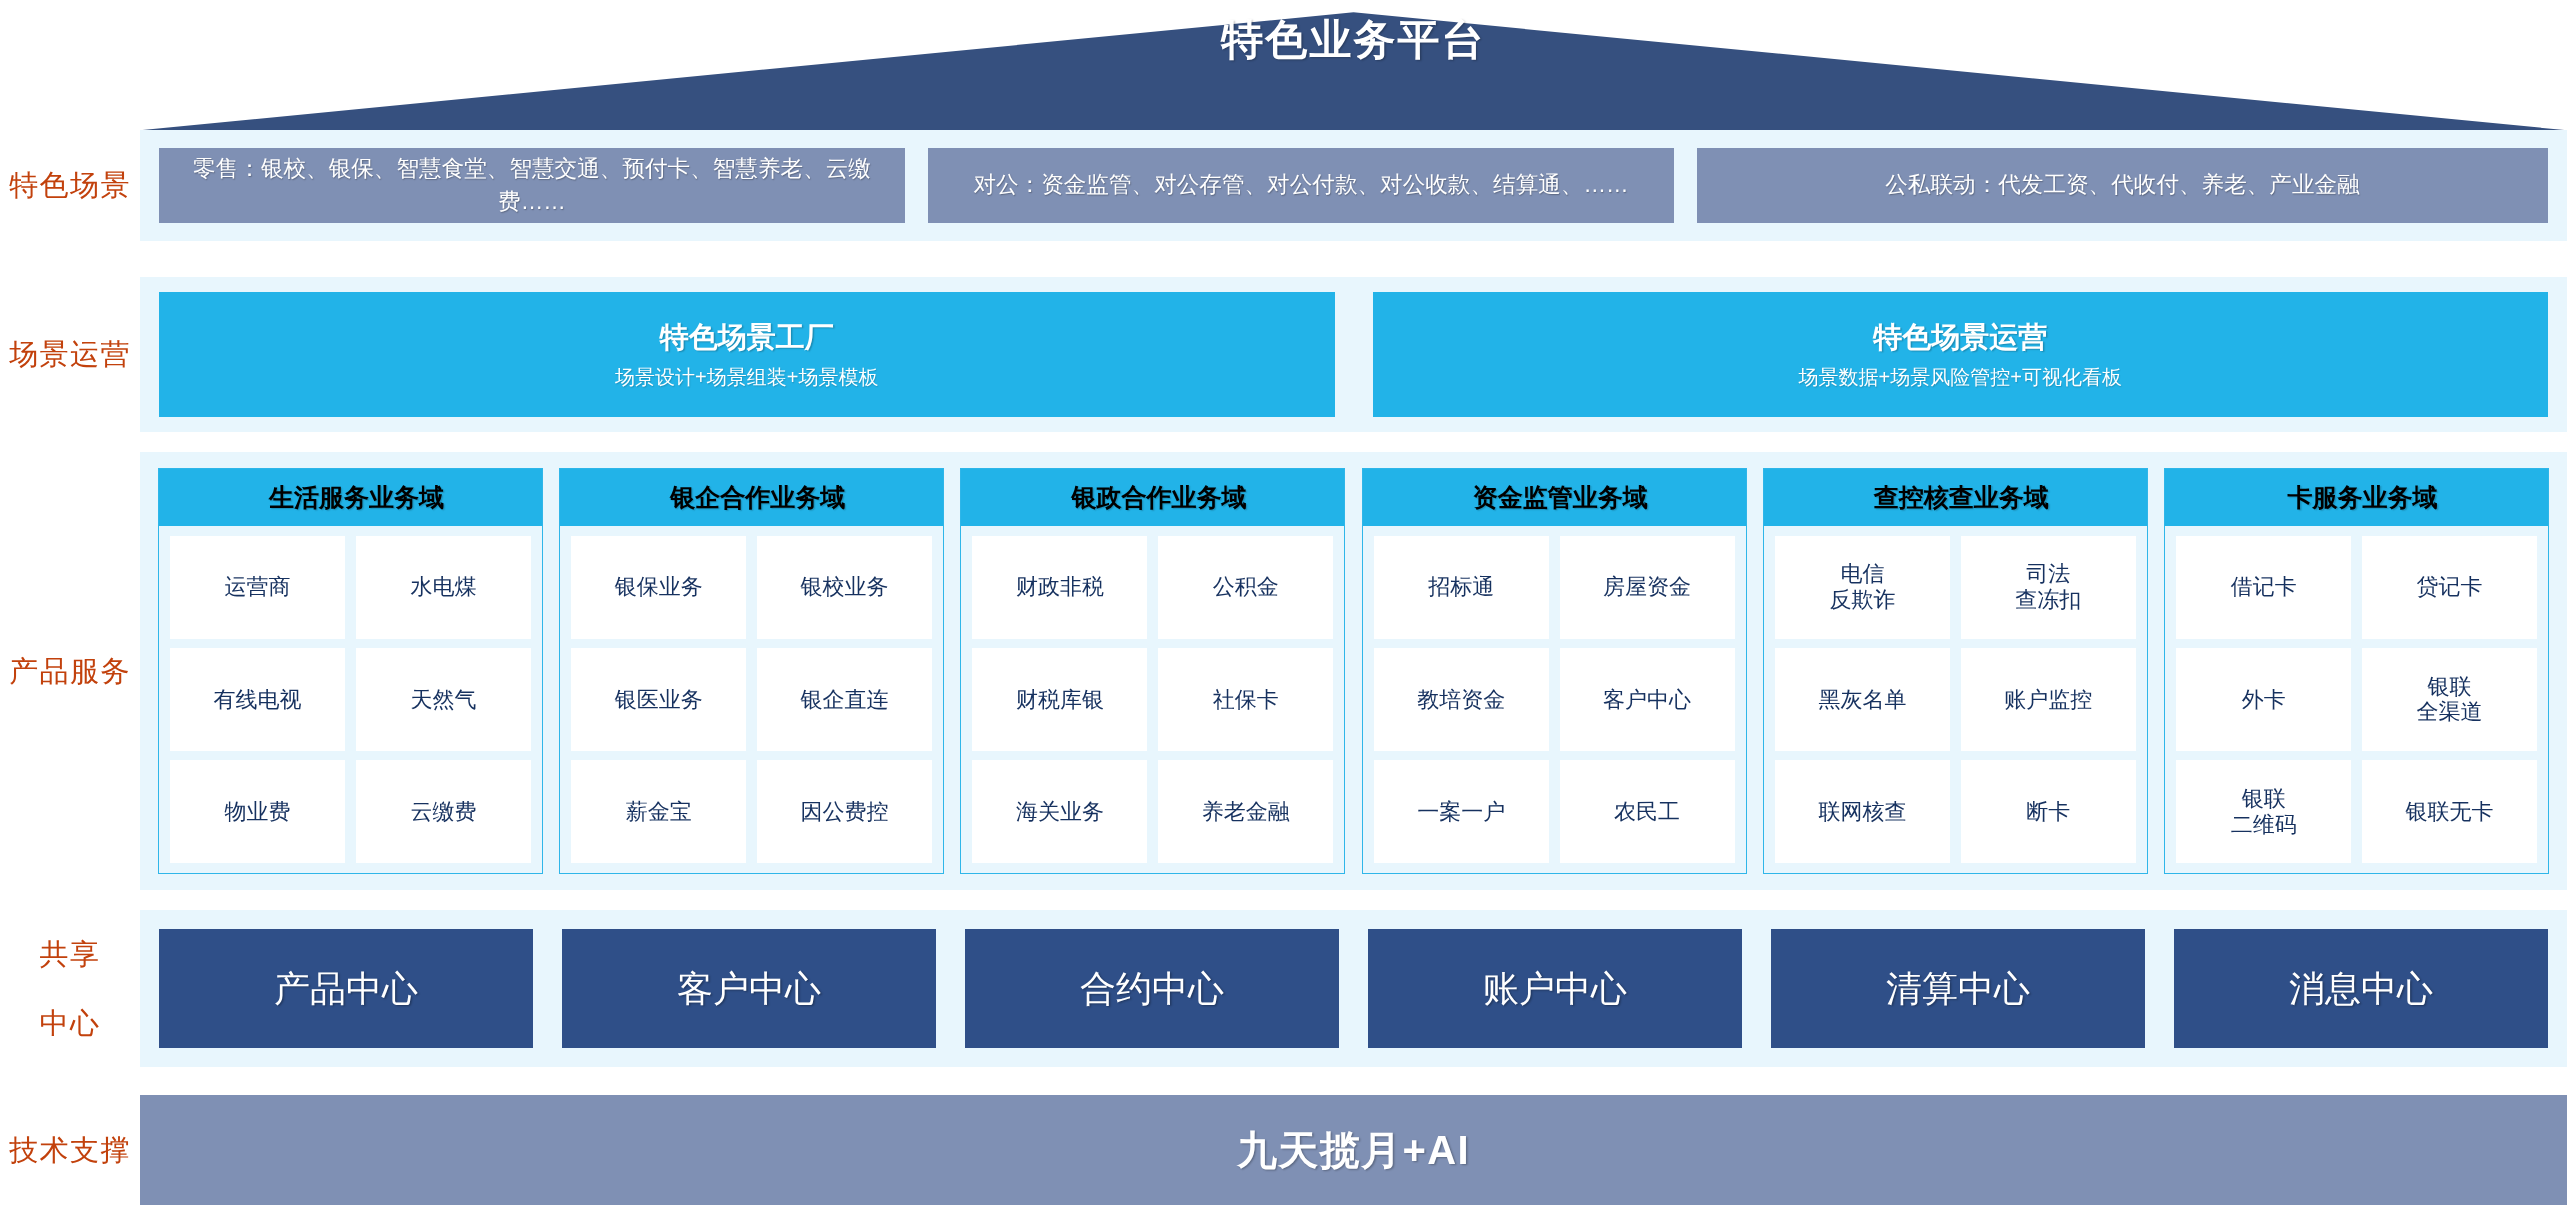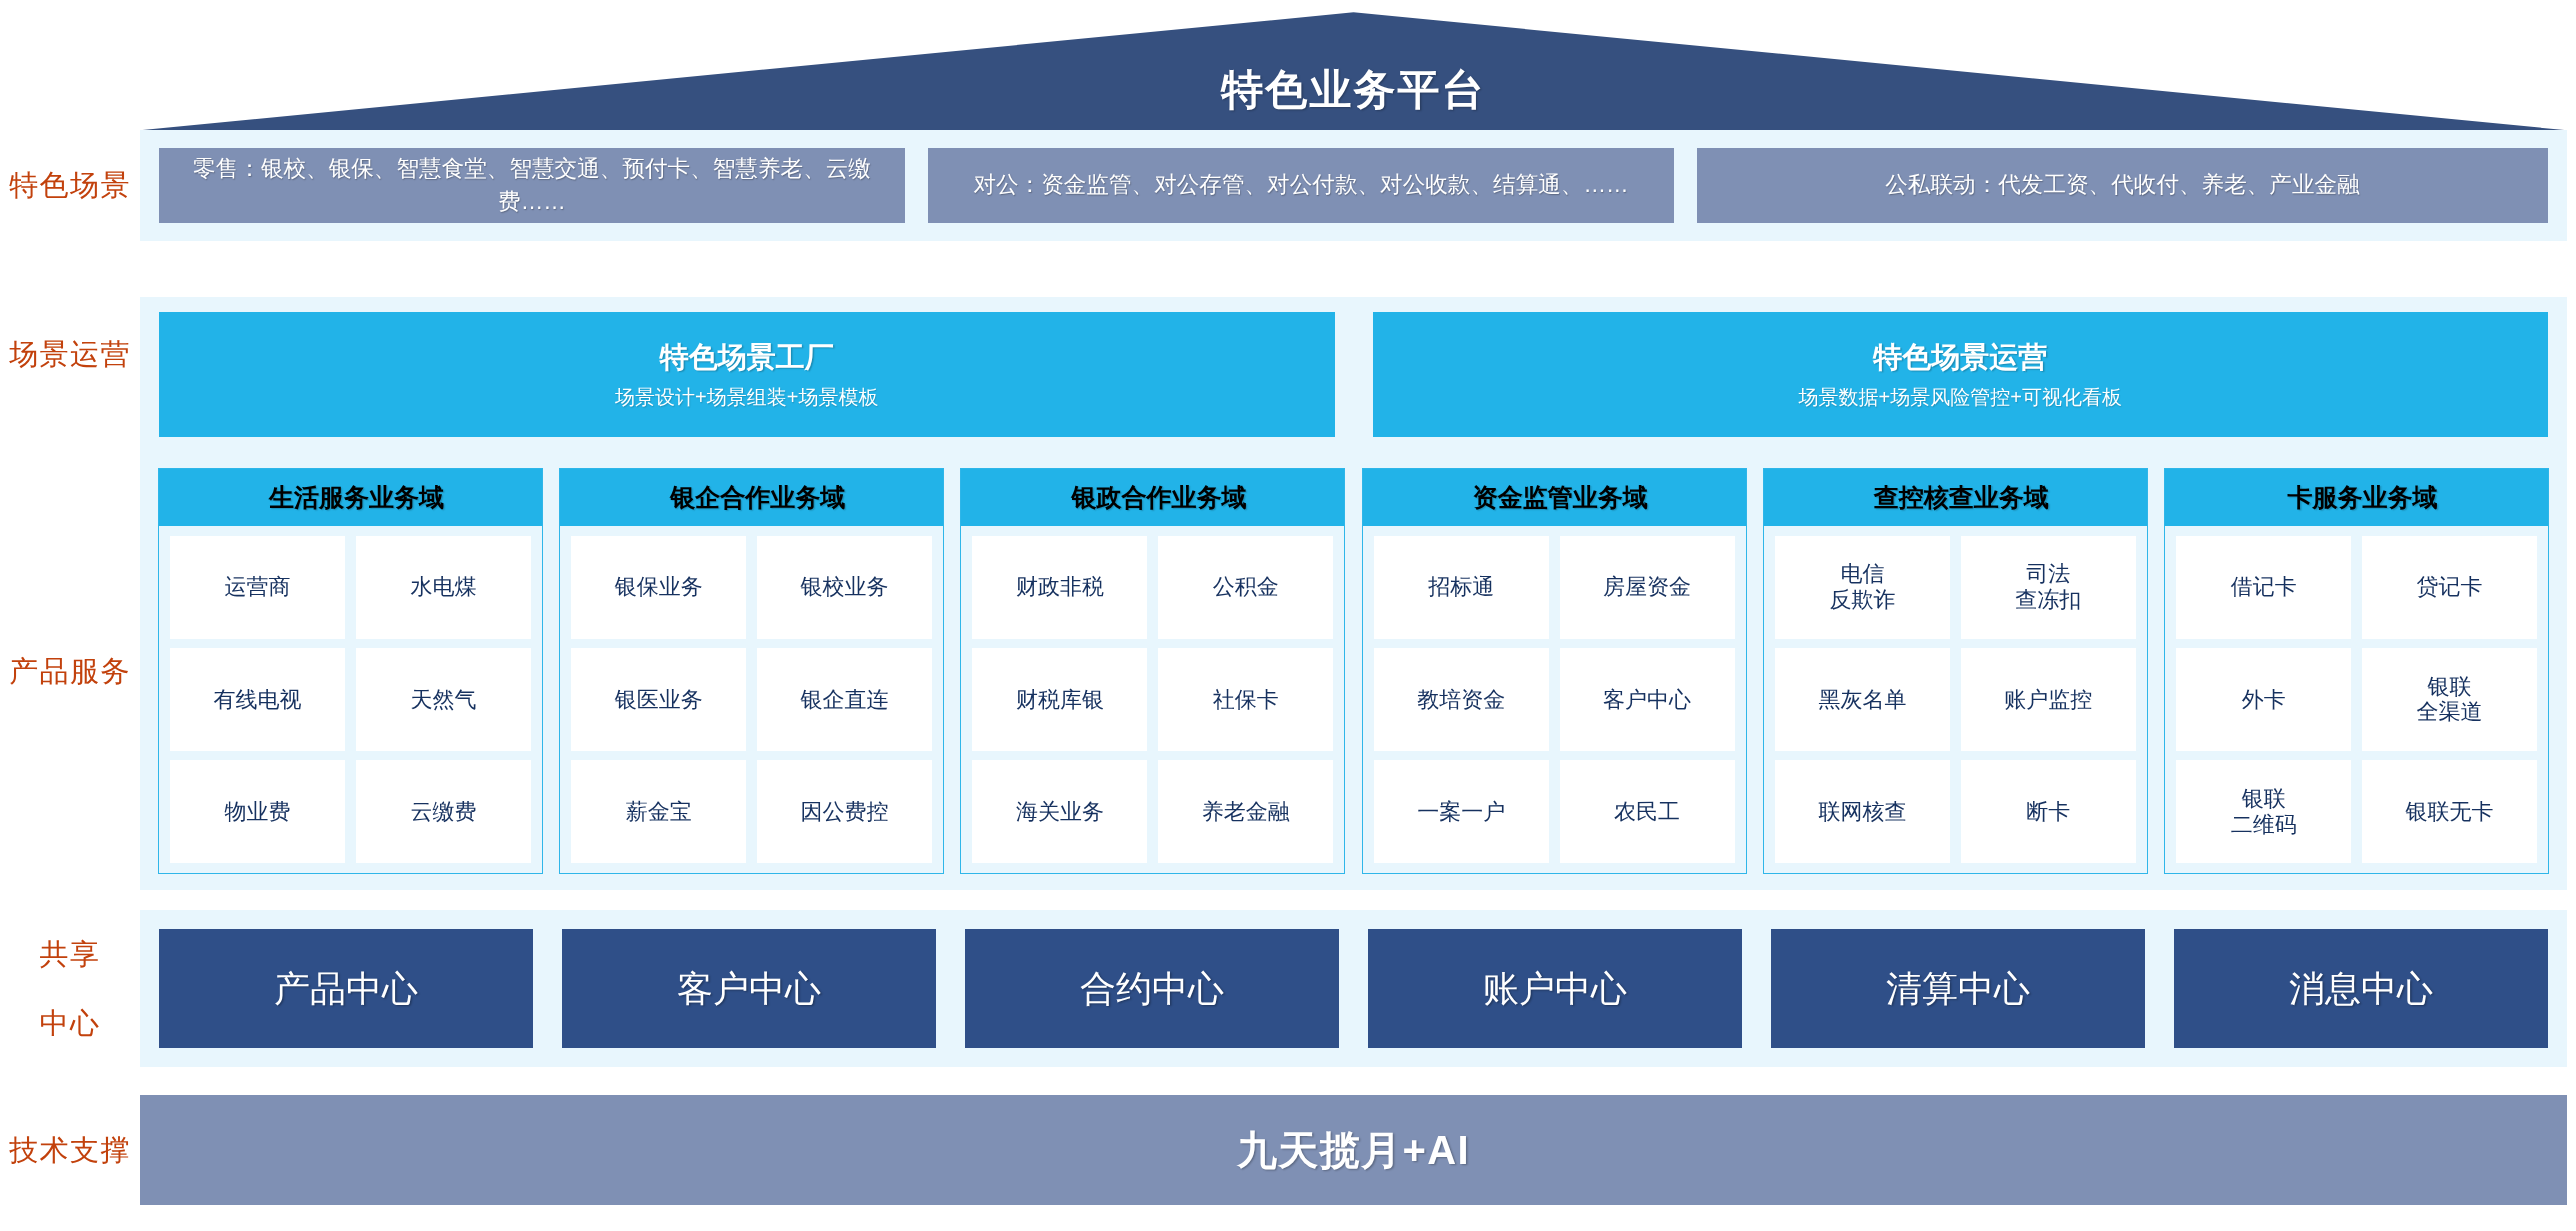--- a/index.html
+++ b/index.html
@@ -11,21 +11,21 @@
   .sheet{position:absolute;inset:0;background:#ffffff;}
 
   
   .roof{
     position:absolute;left:140px;top:12.3px;width:2427px;height:118px;
     background:#36507f;
     clip-path:polygon(0% 100%, 50% 0%, 100% 100%, 100% 100%, 0% 100%);
   }
   .roof-inner{
     position:absolute;left:140px;top:12.3px;width:2427px;height:118px;
-    display:flex;align-items:flex-end;justify-content:center;
+    display:flex;justify-content:center;
     padding-bottom:12.3px;box-sizing:border-box;
   }
   .roof-title{
     color:#ffffff;font-size:42px;font-weight:bold;letter-spacing:2.1px;
     text-shadow:1.4px 1.4px 2.1px rgba(0,0,0,.25);
   }
 
   
   .row-label{
     position:absolute;left:0;width:140px;
@@ -126,21 +126,21 @@
       <div class="scn-box b2">对公：资金监管、对公存管、对公付款、对公收款、结算通、……</div>
       <div class="scn-box b3">公私联动：代发工资、代收付、养老、产业金融</div>
     </div>
   </div>
 
   <div class="row-label" style="top:277px;height:155px;">
       <span>场景</span>
       <br>
       <span>运营</span>
     </div>
-  <div class="panel" style="top:277px;height:155px;margin-top:20px;">
+  <div class="panel" style="top:277px;height:155px;">
     <div class="ops-row">
       <div class="ops-box">
         <div class="ops-title">特色场景工厂</div>
         <div class="ops-sub">场景设计+场景组装+场景模板</div>
       </div>
       <div class="ops-box">
         <div class="ops-title">特色场景运营</div>
         <div class="ops-sub">场景数据+场景风险管控+可视化看板</div>
       </div>
     </div>

